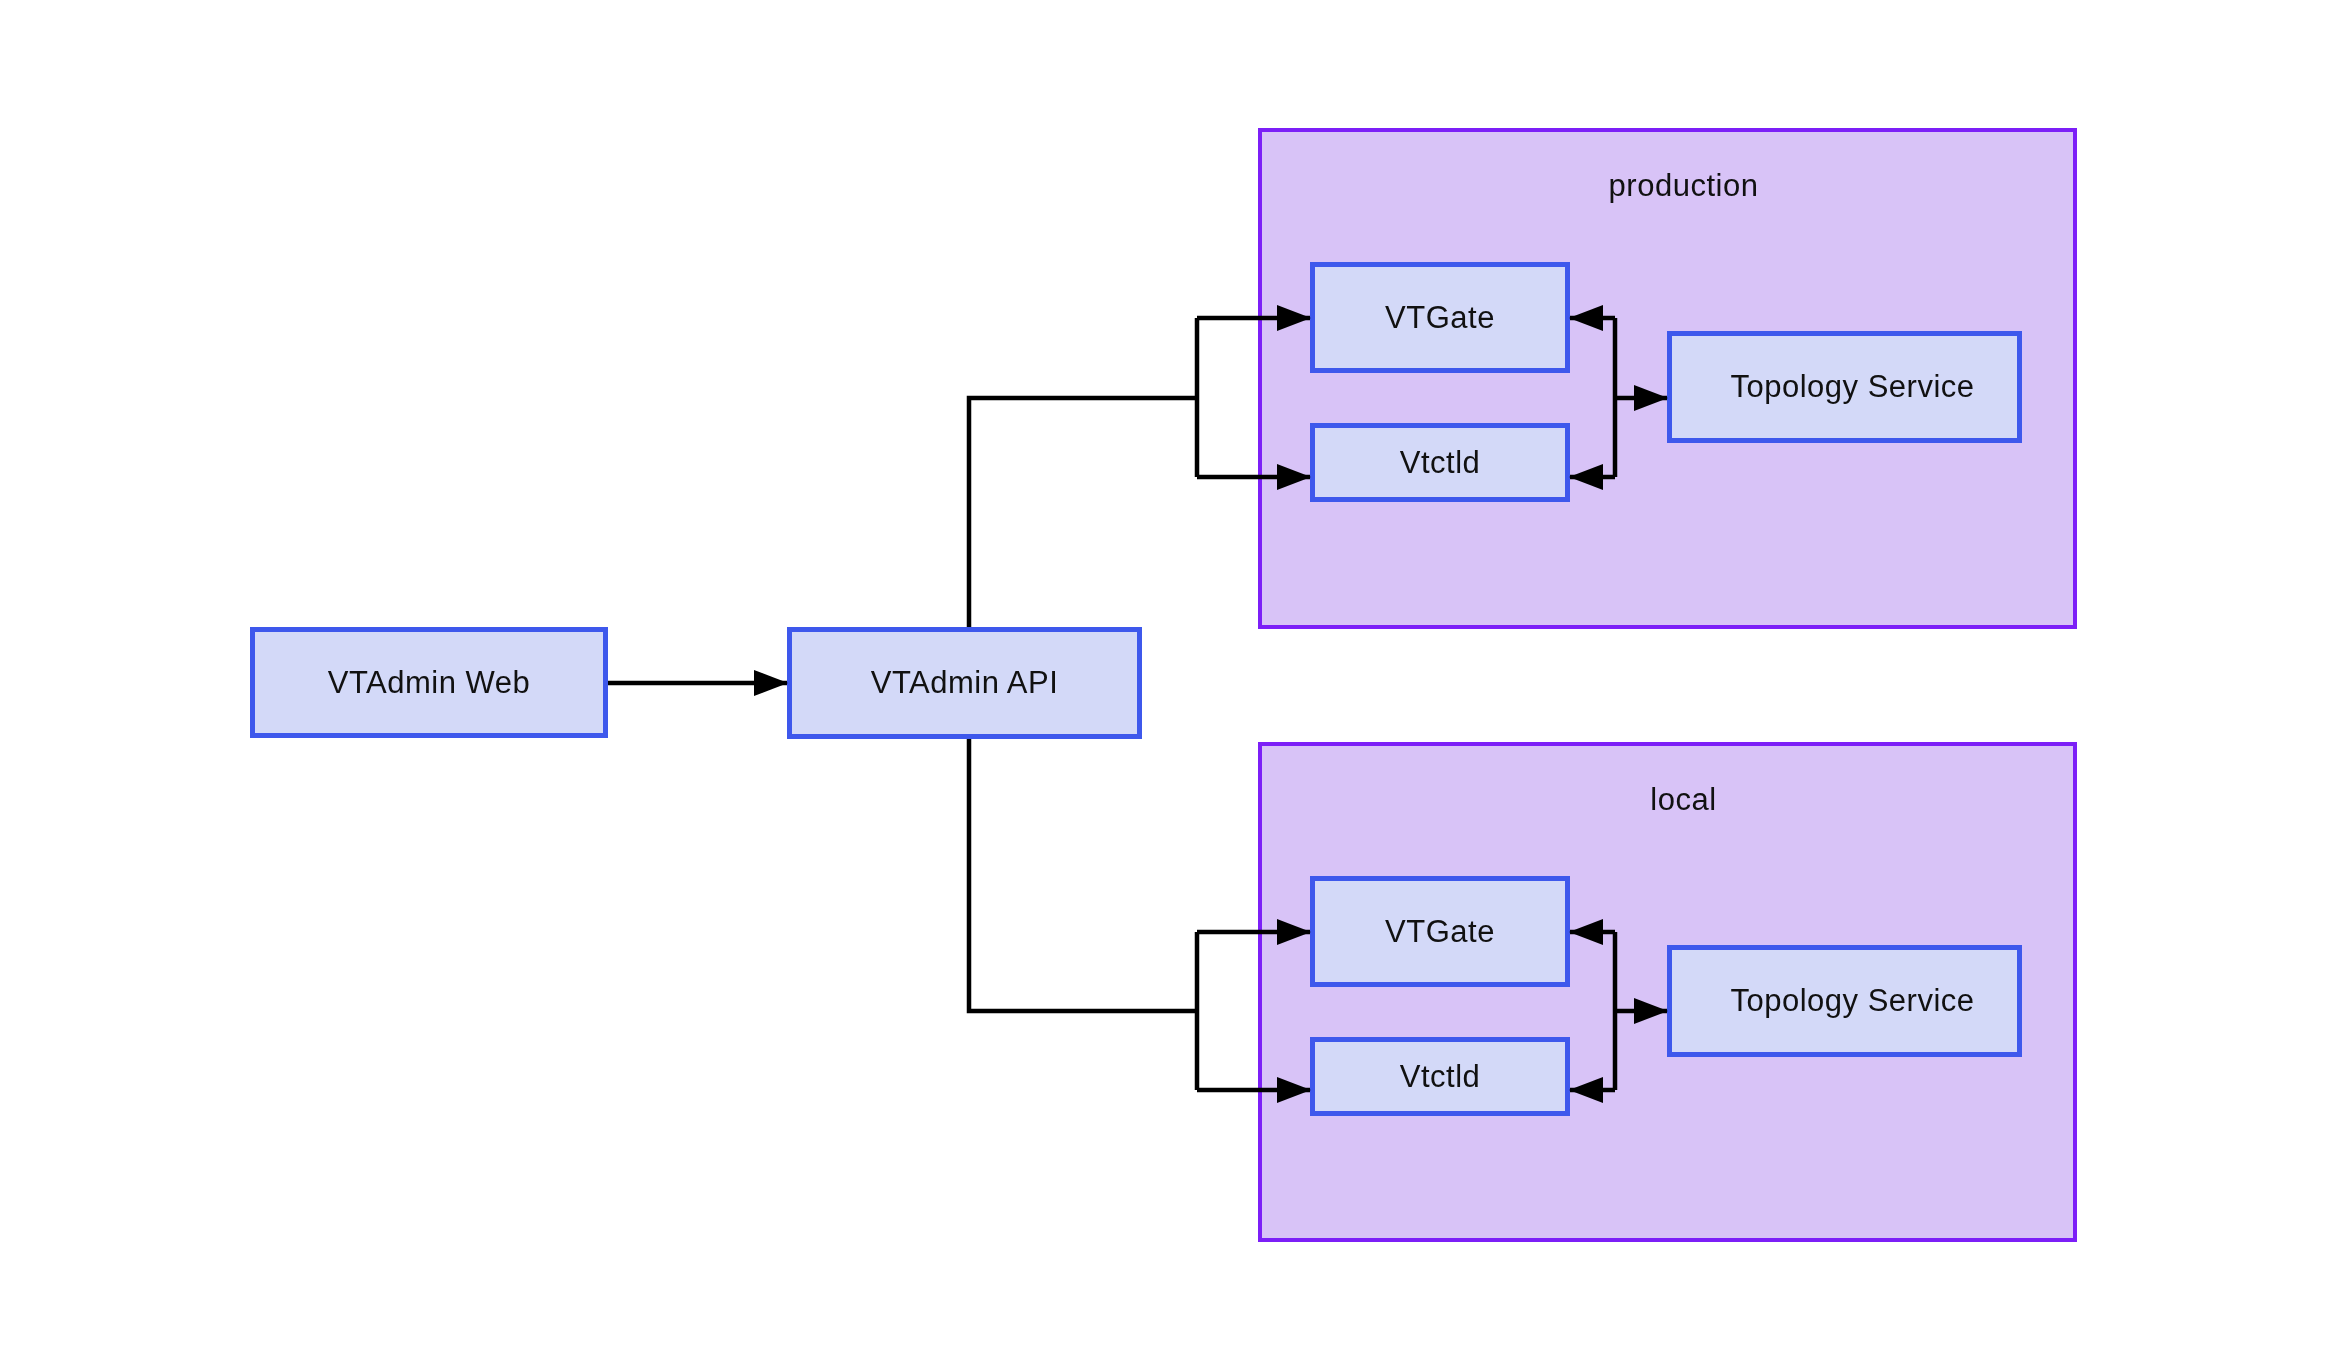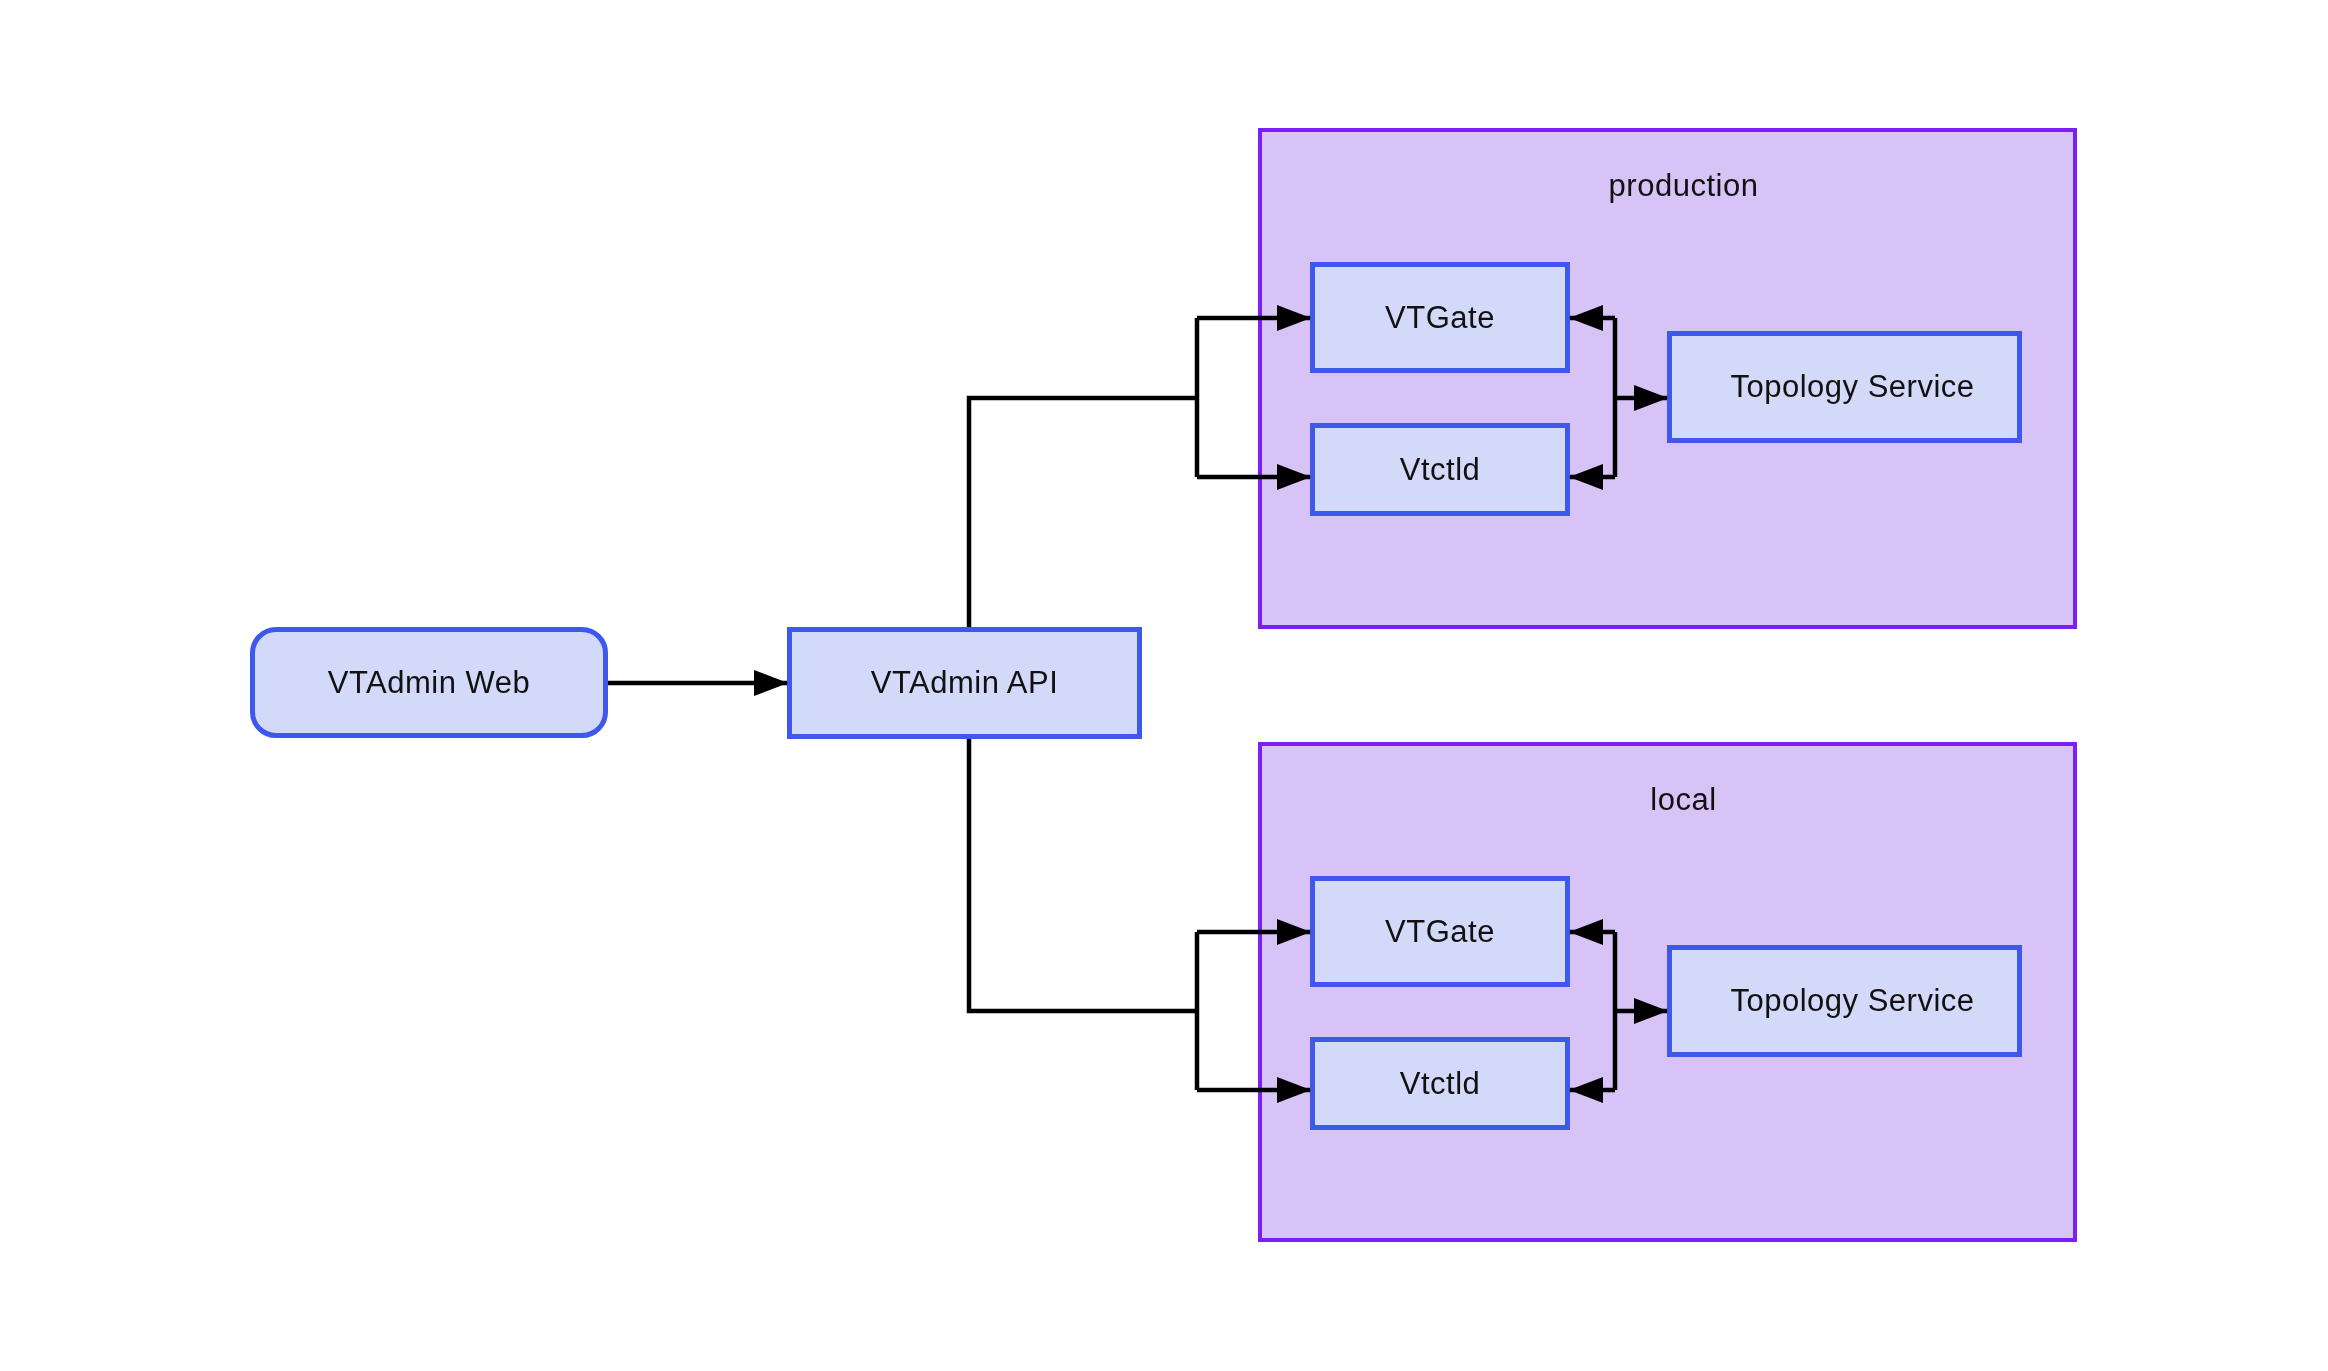--- a/index.html
+++ b/index.html
@@ -37,28 +37,28 @@
     top: 36px;
     left: 0;
     width: 100%;
     text-align: center;
     font-size: 31px;
     letter-spacing: 0.5px;
     color: #111111;
     margin-left: 16px;
   }
   
-  .n-vtadmin-web { left: 250px; top: 627px; width: 358px; height: 111px; border-radius: 26px; }
+  .n-vtadmin-web { left: 250px; top: 627px; width: 358px; height: 111px; }
   .n-vtadmin-api { left: 787px; top: 627px; width: 355px; height: 112px; }
   
   .c-production { left: 1258px; top: 128px;  width: 819px; height: 501px; }
   .c-local      { left: 1258px; top: 742px;  width: 819px; height: 500px; }
   
   .n-vtgate   { left: 48px;  top: 130px; width: 260px; height: 111px; text-align: center; }
-  .n-vtctld   { left: 48px;  top: 291px; width: 260px; height: 93px; }
+  .n-vtctld   { left: 48px;  top: 291px; width: 260px; height: 79px; }
   .n-topology { left: 405px; top: 199px; width: 355px; height: 112px; padding-left: 16px; }
   svg.edges {
     position: absolute;
     left: 0; top: 0;
     width: 2328px; height: 1371px;
     z-index: 3;
     pointer-events: none;
   }
 </style>
 </head>

